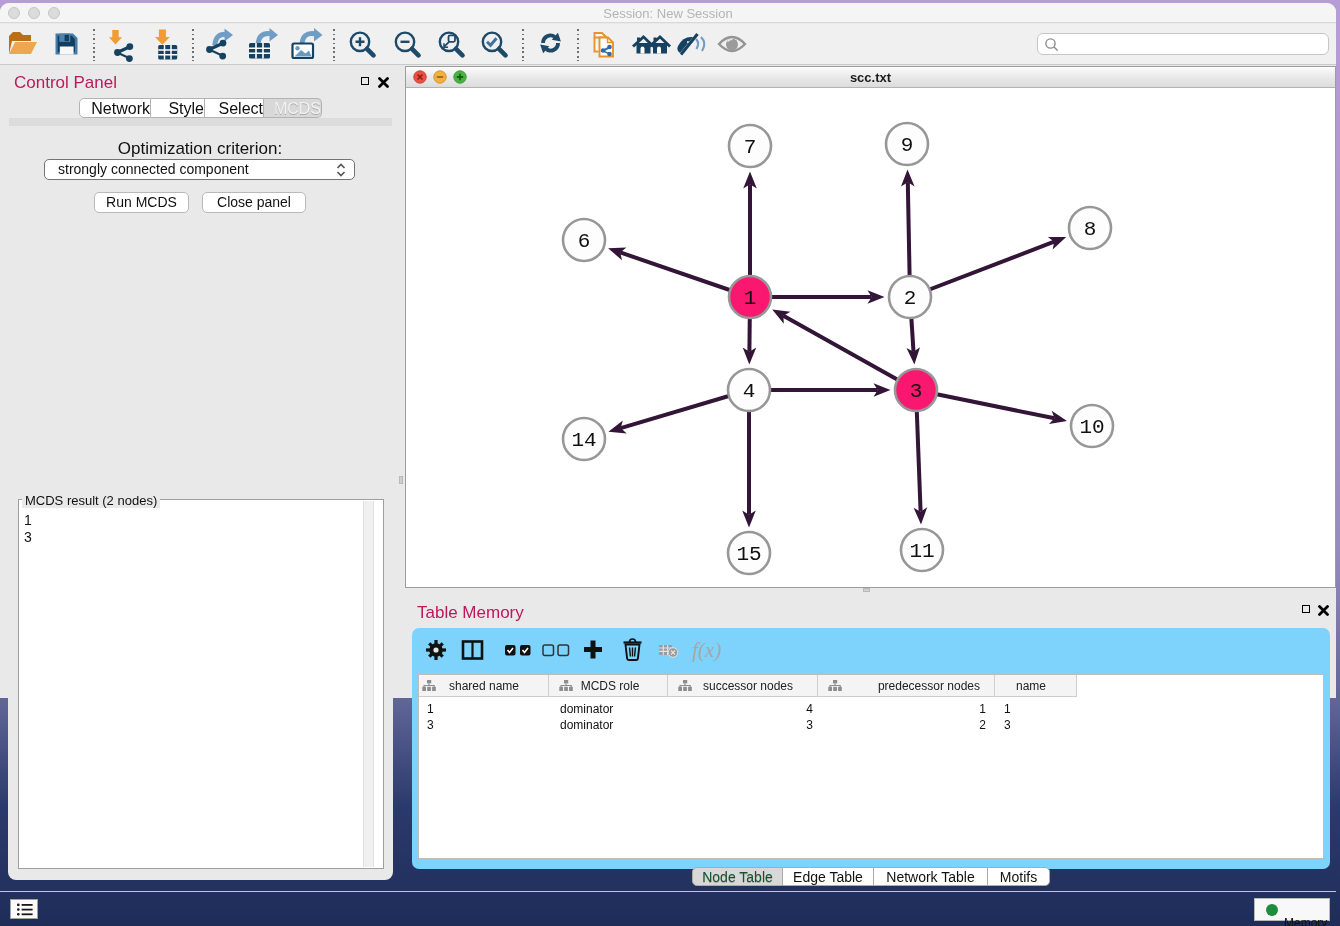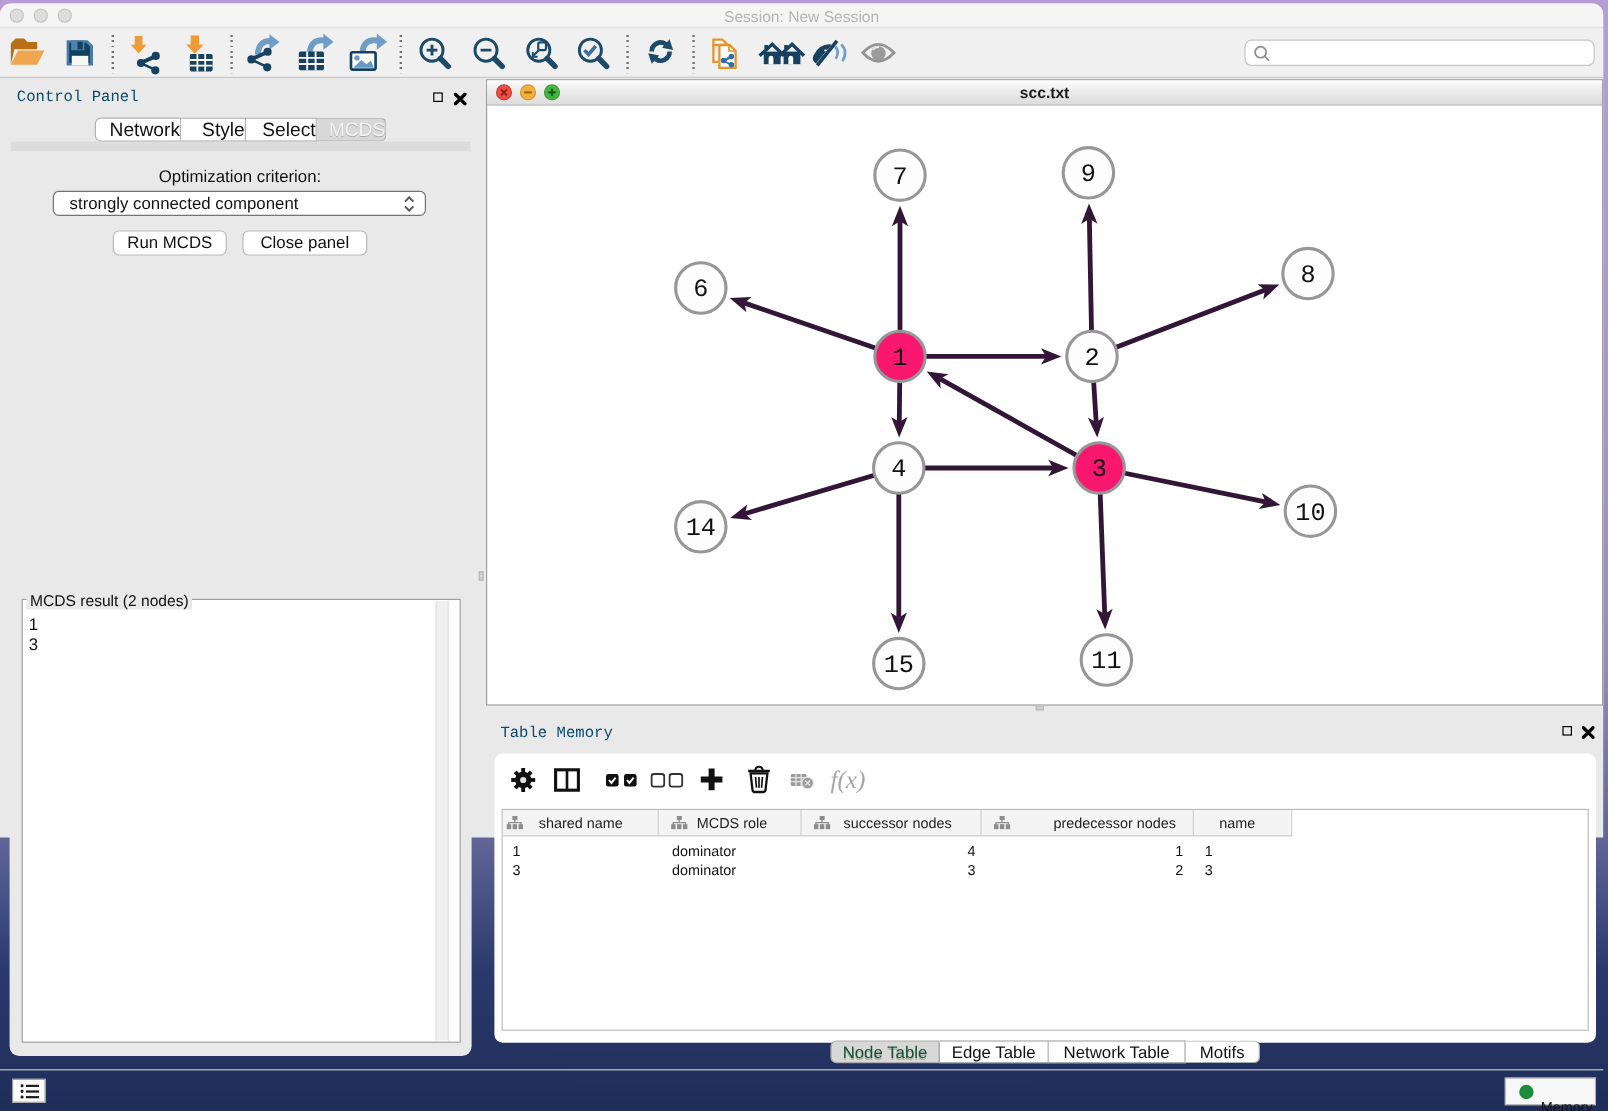--- a/index.html
+++ b/index.html
@@ -18,37 +18,37 @@
   border-radius:9px 9px 0 0; border-bottom:1px solid #d9d9d9; }
 .tl-circ { width:12px; height:12px; border-radius:50%; background:#dcdcdc; border:1px solid #c5c5c5; top:4px; }
 .wintitle { width:100%; text-align:center; top:3px; font-size:13px; color:#b4b4b4; }
 
 .toolbar { left:0; top:21px; width:1336px; height:41px; background:#f0f0f0; border-bottom:1px solid #c9c9c9; }
 .tsep { top:5px; width:1.5px; height:32px;
   background-image:repeating-linear-gradient(180deg,#707070 0 1.5px,transparent 1.5px 4.5px); }
 .searchbox { left:1037px; top:30px; width:292px; height:22px; background:#fff;
   border:1px solid #c6c6c6; border-radius:6px; }
 
-.phead { font-size:13px; color:#0c4a6e;font-family:Liberation Mono, monospace; }
+.phead { font-size:17px; color:#be185d; }
 .sqicon { width:8px; height:8px; border:1.5px solid #000; }
 .cptab { position:absolute; top:0; height:20px; background:#fff; border:1px solid #b3b3b3;
   text-align:right; line-height:19px; color:#111; }
 
 .cpbody { left:8px; top:114px; width:385px; height:763px; background:#e9e9e9;
   border-radius:0 0 8px 8px; }
 .btn { background:#fff; border:1px solid #b9b9b9; border-radius:5px; font-size:14px;
   color:#111; text-align:center; }
 
 .netwin { left:405px; top:63px; width:931px; height:522px; border:1px solid #9d9d9d;
   background:#fff; }
 .nettitle { left:0; top:0; width:100%; height:21px;
   background:linear-gradient(180deg,#fdfdfd 0%,#ebebeb 45%,#dcdcdc 100%);
   border-bottom:1px solid #b3b3b3; }
 
-.tpbar { left:412px; top:625px; width:918px; height:241px; background:#ffffff; border-radius:7px; }
+.tpbar { left:412px; top:625px; width:918px; height:241px; background:#7dd3fc; border-radius:7px; }
 .tptable { left:6px; top:46px; width:906px; height:185px; background:#fff; border:1px solid #bdbdbd; }
 .thead { left:0; top:0; height:22px; background:#f4f4f4; border-bottom:1px solid #cccccc; }
 .thtext { font-size:12px; color:#222; top:4px; }
 .trow { font-size:12px; color:#111; }
 
 .btab { position:absolute; top:864px; height:19px; background:#fff; border:1px solid #ababab;
   font-size:14px; text-align:center; line-height:18px; color:#111; }
 
 .statusline { left:0; top:888px; width:1336px; height:1px; background:#c8c8c8; }
 .memory { left:1254px; top:895px; width:76px; height:23px; background:#f8f8f8;
@@ -216,21 +216,21 @@
   </svg>
 
   <div class="abs cpbody"></div>
   <div class="abs" style="left:9px; top:115px; width:383px; height:8px; background:#dcdcdc;"></div>
 
   <div class="abs cptab" style="top:95px; left:79px;  width:72px; border-radius:5px 0 0 5px;">Network</div>
   <div class="abs cptab" style="top:95px; left:151px; width:54px; border-left:none;">Style</div>
   <div class="abs cptab" style="top:95px; left:205px; width:59px; border-left:none;">Select</div>
   <div class="abs cptab" style="top:95px; left:264px; width:58px; border-left:none; border-radius:0 5px 5px 0; background:#d8d8d8; color:#f2f2f2; text-shadow:0 1px 0 #aaa;">MCDS</div>
 
-  <div class="abs" style="left:0px; top:136px; width:400px; text-align:center; font-size:14px; color:#111;">Optimization criterion:</div>
+  <div class="abs" style="left:0px; top:136px; width:400px; text-align:center; font-size:17px; color:#111;">Optimization criterion:</div>
 
   <div class="abs" style="left:44px; top:156px; width:311px; height:21px; background:#fff; border:1px solid #737373; border-radius:5px; font-size:14px; color:#111; line-height:19px; padding-left:13px;">strongly connected component
     <svg class="abs" style="right:8px; top:3px;" width="10" height="14" viewBox="0 0 10 14">
       <path d="M1.5 5 L5 1.5 L8.5 5" fill="none" stroke="#555" stroke-width="1.6"></path>
       <path d="M1.5 9 L5 12.5 L8.5 9" fill="none" stroke="#555" stroke-width="1.6"></path>
     </svg>
   </div>
 
   <div class="abs btn" style="left:94px;  top:189px; width:95px;  height:21px; line-height:19px;">Run MCDS</div>
   <div class="abs btn" style="left:202px; top:189px; width:104px; height:21px; line-height:19px;">Close panel</div>

